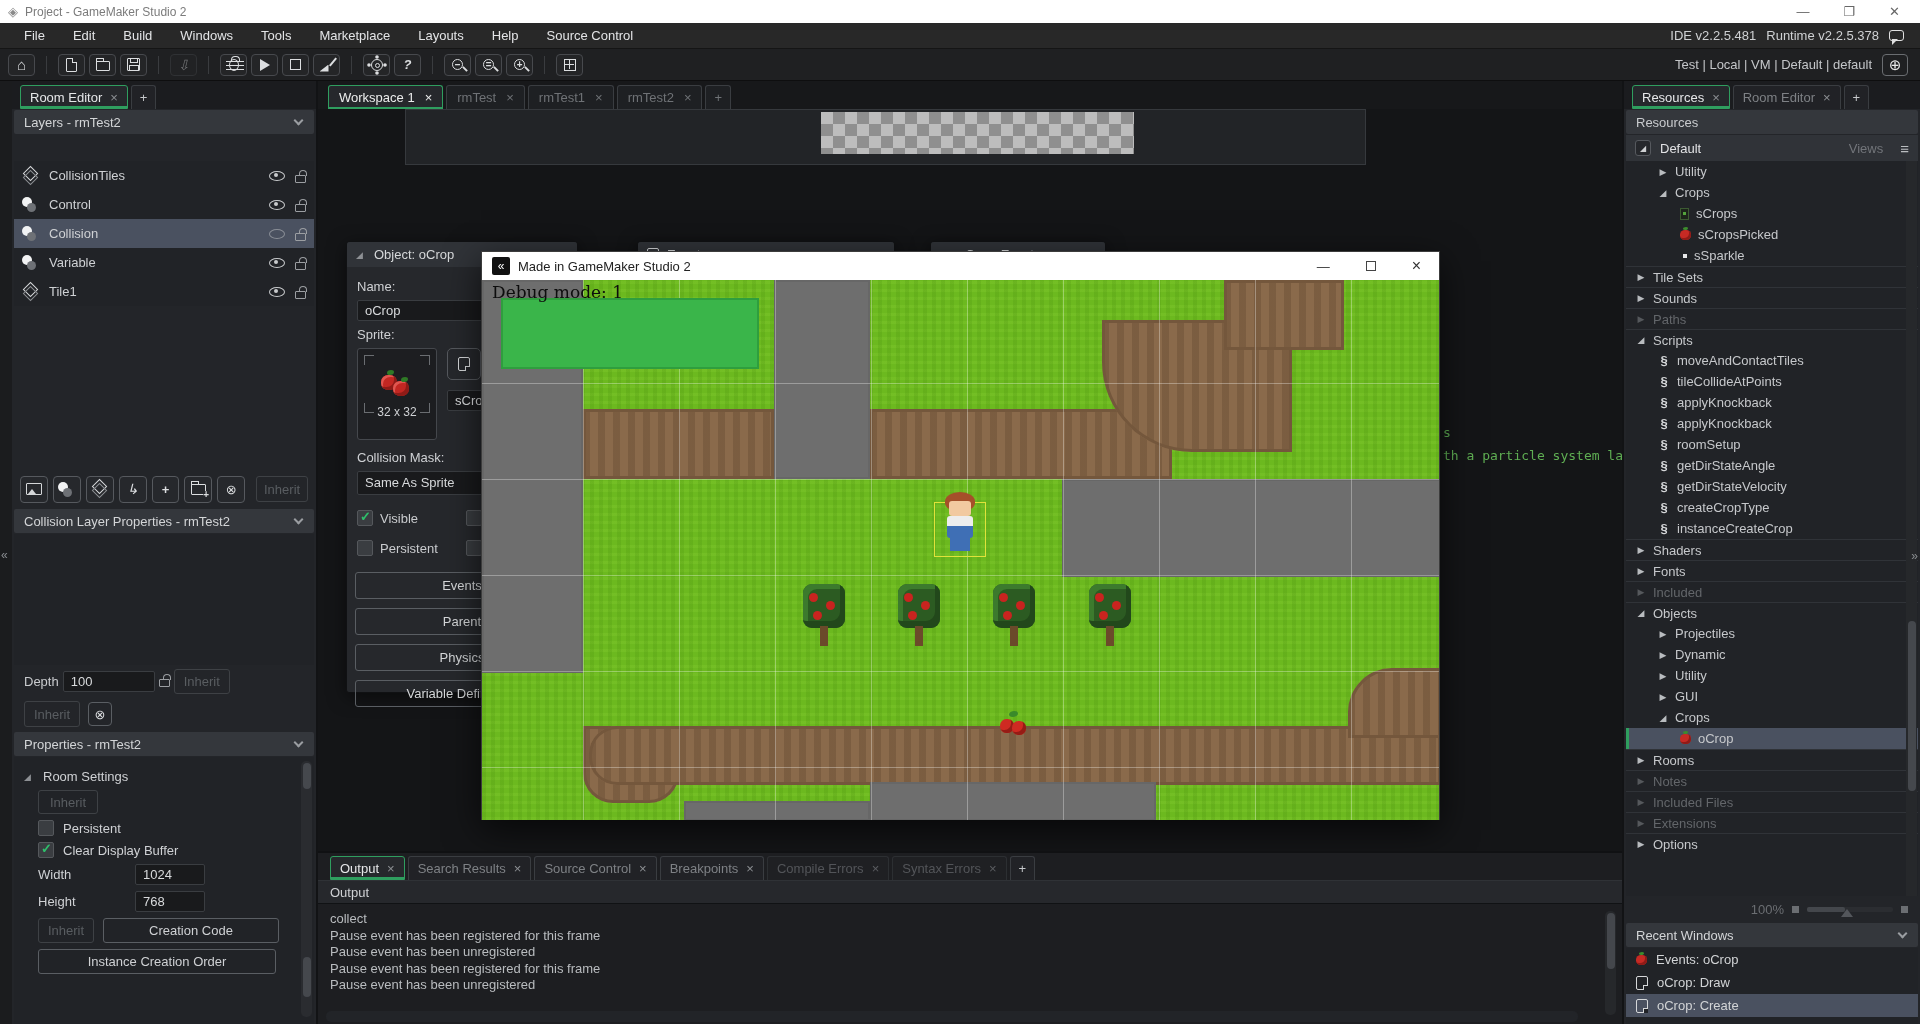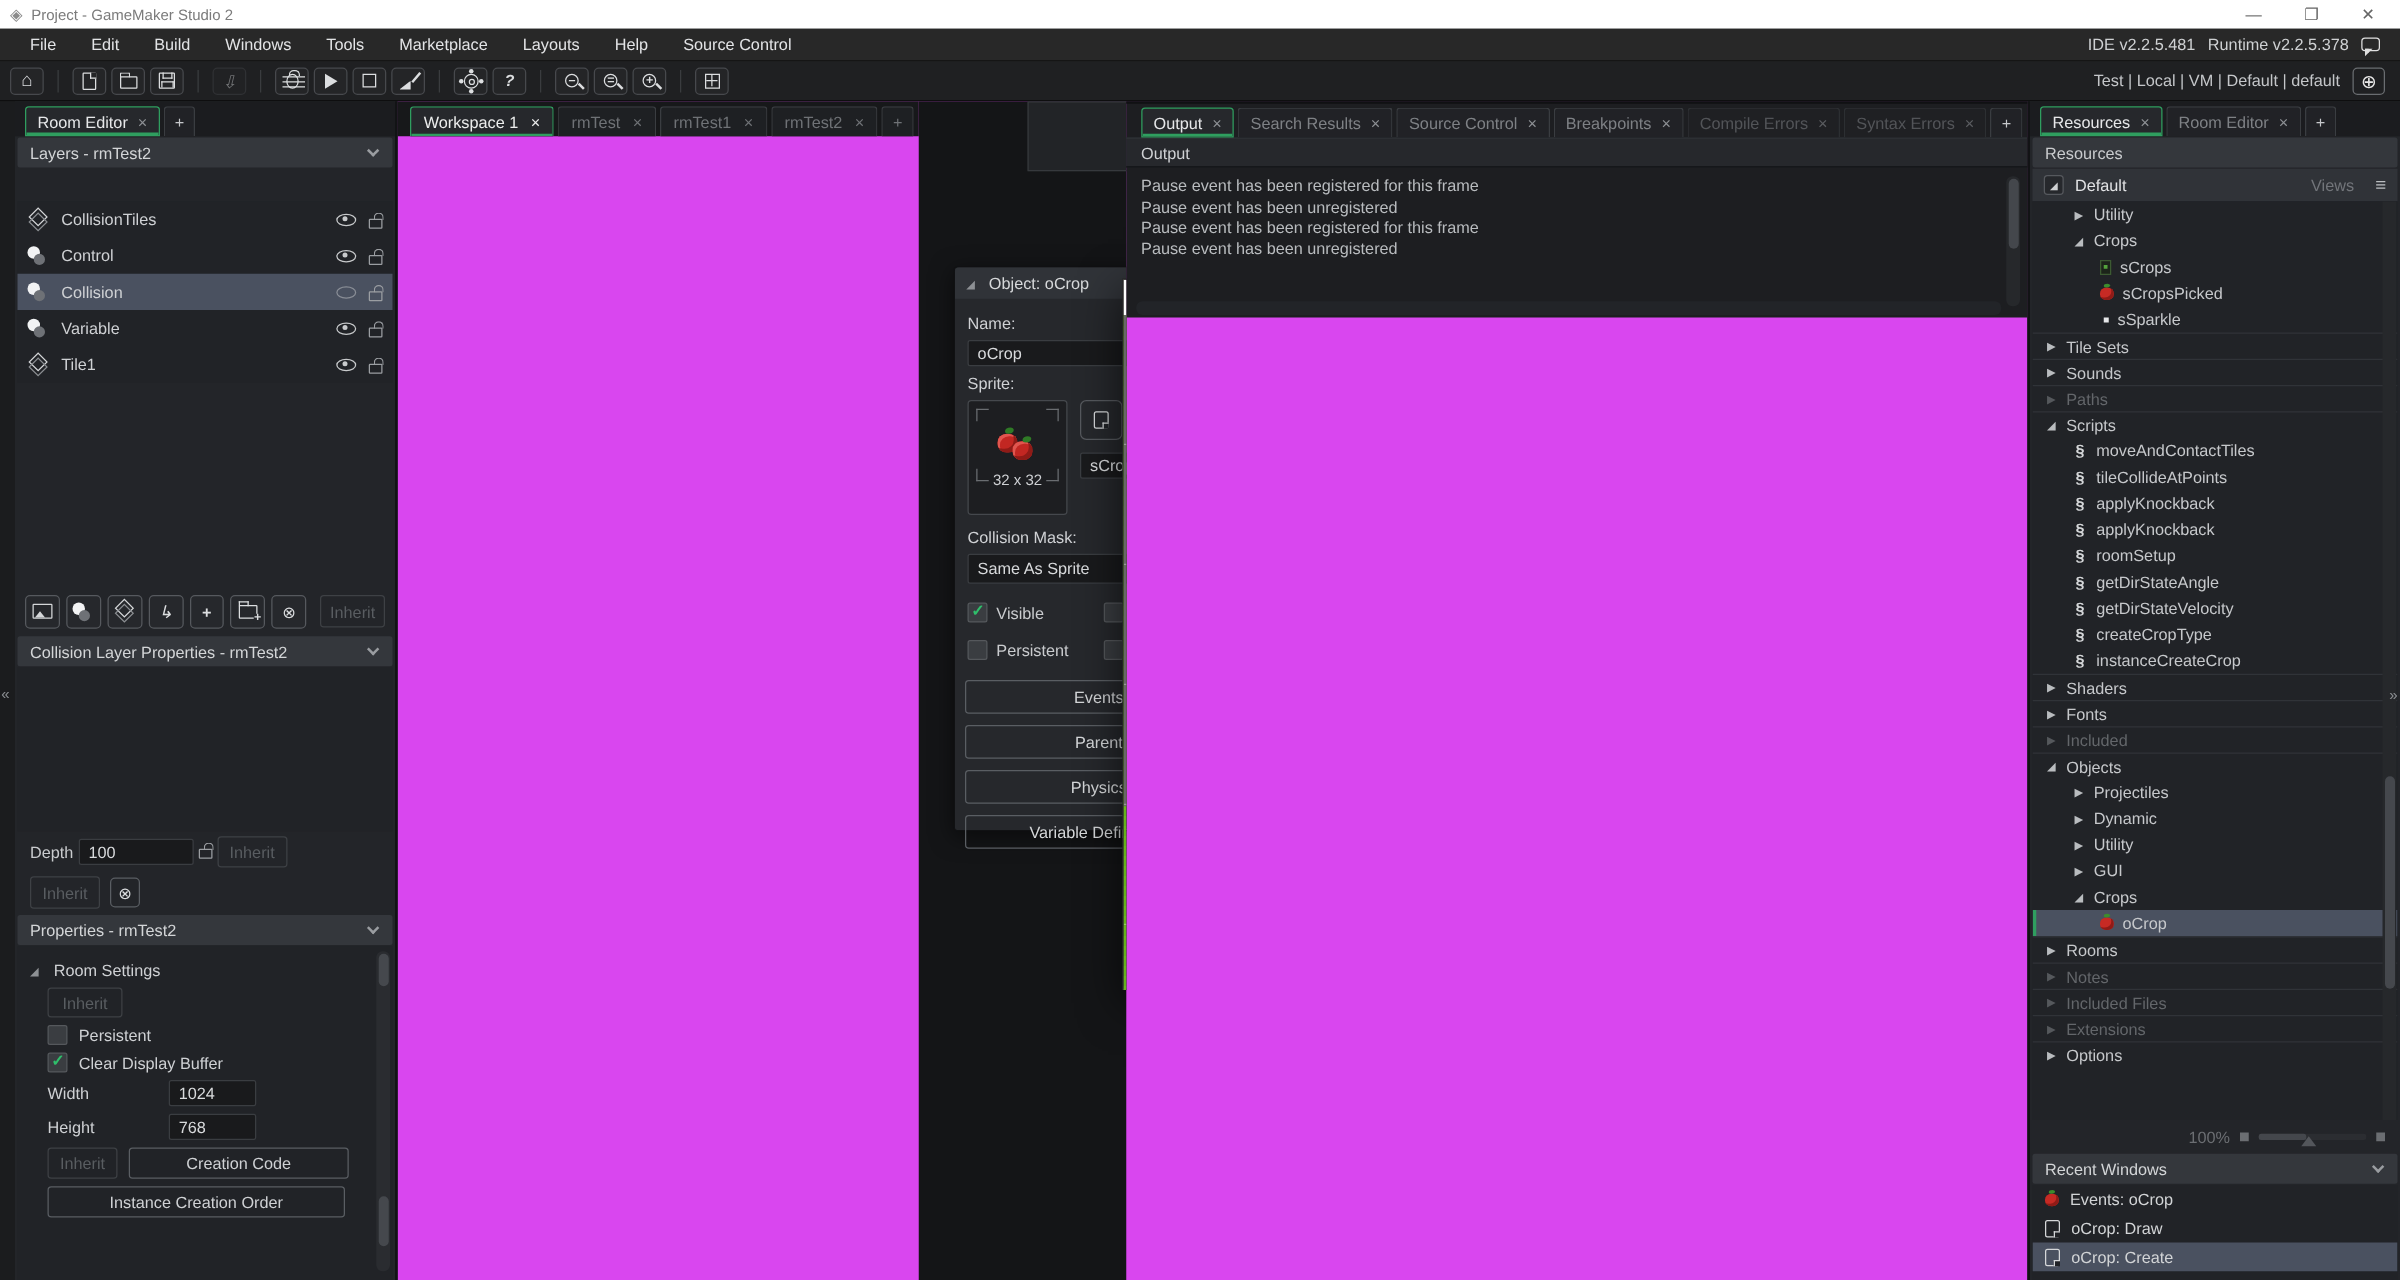--- a/index.html
+++ b/index.html
@@ -60,21 +60,21 @@
   .gi-grid{width:12px;height:12px;border:1.5px solid #dcdee0}
   .gi-grid:before{content:"";position:absolute;left:4px;top:0;width:1.5px;height:9px;background:#dcdee0}
   .gi-grid:after{content:"";position:absolute;left:0;top:4px;width:9px;height:1.5px;background:#dcdee0}
   .gi-down{font-size:14px}
 
   
   .main{position:absolute;left:0;top:81px;width:100%;height:943px;display:flex}
   .edge-l{width:12px;background:#1b1c1e;position:relative}
   .edge-l .coll{position:absolute;left:1px;top:467px;color:#8a8d91;font-size:12px}
   .left-panel{width:306px;background:#232529;display:flex;flex-direction:column;border-right:2px solid #121315;position:relative}
-  .center{flex:1;display:flex;flex-direction:row;min-width:0;background:#d946ef}
+  .center{flex:1;display:flex;flex-direction:column;min-width:0;background:#86efac}
   .right-panel{width:298px;background:#232529;border-left:2px solid #121315;position:relative;display:flex;flex-direction:column}
 
   
   .tabrow{height:28px;display:flex;align-items:flex-end;gap:3px;padding:3px 4px 0 8px;background:#1b1c1f}
   .dtab{height:24px;display:flex;align-items:center;gap:8px;padding:0 9px;border:1px solid #3a3d41;border-bottom:none;
     background:#212226;color:#7e8185;border-radius:3px 3px 0 0;font-size:13px;white-space:nowrap}
   .dtab.sel{border:1px solid #2f9e5f;box-shadow:inset 0 -2px 0 #2f9e5f;background:#26282c;color:#e6e7e9}
   .dtab .tab-x{color:#8d9094;font-size:13px}
   .dtab.plus{padding:0 8px;color:#c6c8cb}
 
@@ -679,20 +679,21 @@
             <div class="dtab" style="opacity: 0.55;">
               <span>Syntax Errors</span>
               <span class="tab-x">×</span>
             </div>
             <div class="dtab plus">+</div>
           </div>
         <div class="op-head">
             <span>Output</span>
           </div>
         <div class="op-lines" id="opLines">
+            <div>collect</div>
             <div>Pause event has been registered for this frame</div>
             <div>Pause event has been unregistered</div>
             <div>Pause event has been registered for this frame</div>
             <div>Pause event has been unregistered</div>
           </div>
         <div class="op-vscroll">
             <i></i>
           </div>
         <div class="op-hscroll"></div>
       </div>

